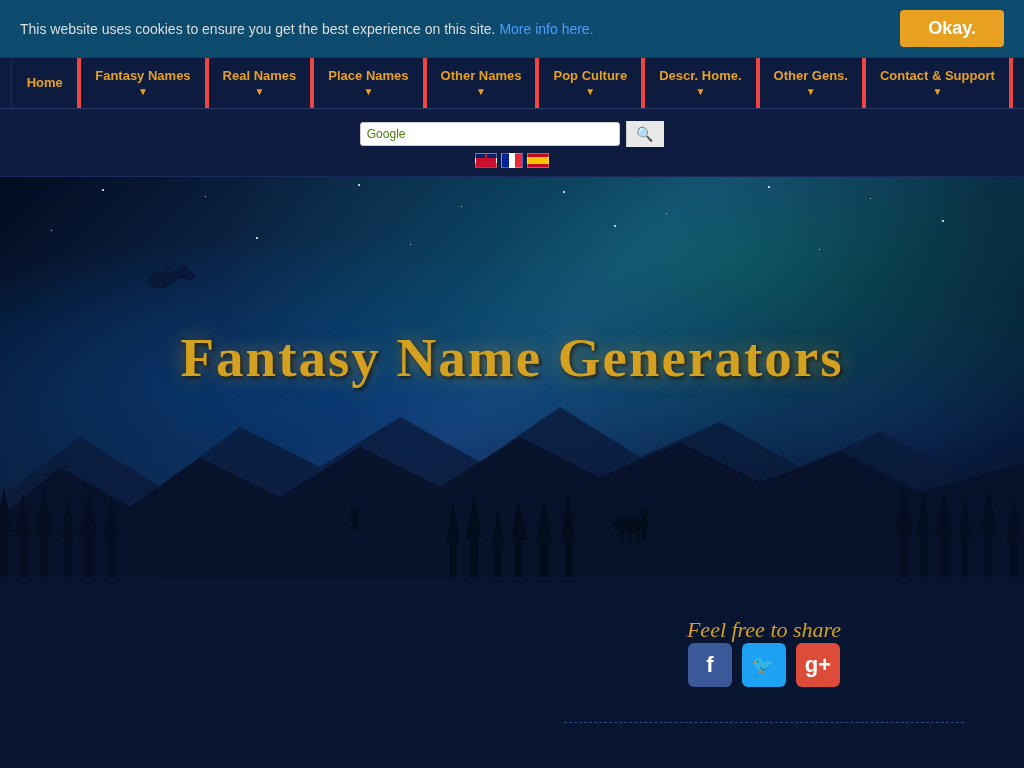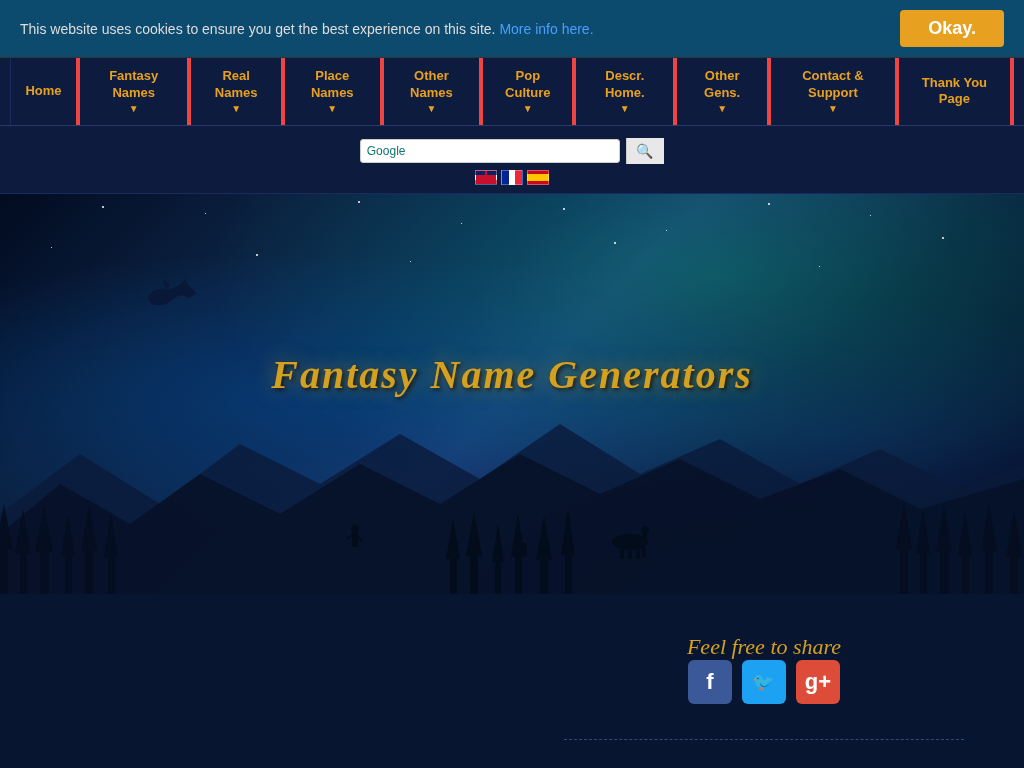--- a/index.html
+++ b/index.html
@@ -77,21 +77,21 @@
       display: flex;
       align-items: center;
       background: white;
       border: 1px solid #ccc;
       border-radius: 3px;
       overflow: hidden;
       width: 260px;
     }
     .google-label {
       font-size: 12px;
-      color: #0f766e;
+      color: #4d7c0f;
       padding: 4px 4px 4px 6px;
       white-space: nowrap;
       font-family: Arial, sans-serif;
     }
     .search-input {
       border: none;
       outline: none;
       font-size: 13px;
       padding: 4px 6px;
       flex: 1;
@@ -178,25 +178,24 @@
       height: 40px;
       opacity: 0.85;
     }
     
     .hero-title {
       position: absolute;
       top: 50%;
       left: 50%;
       transform: translate(-50%, -50%);
       font-family: Georgia, 'Times New Roman', serif;
-      font-size: 40px;
+      font-size: 55px;
       color: #d4a020;
       text-shadow: 0 0 20px rgba(212,160,32,0.5), 2px 2px 4px rgba(0,0,0,0.8);
       white-space: nowrap;
-      font-style: italic;
       letter-spacing: 2px;
       margin-top: -20px;
     }
 
     
     .lower-section {
       background: #071530;
       padding: 40px 20px;
       display: flex;
       flex-direction: column;
@@ -275,23 +274,20 @@
     <span>Descr. Home.</span>
     <span class="arrow">▼</span>
   </div>
   <div class="nav-item">
     <span>Other Gens.</span>
     <span class="arrow">▼</span>
   </div>
   <div class="nav-item">
     <span>Contact &amp; Support</span>
     <span class="arrow">▼</span>
-  </div>
-  <div class="nav-item">
-    <span>Thank You Page</span>
   </div>
 </nav>
 
 <div class="search-area">
   <div class="search-row">
     <div class="search-input-wrap">
       <span class="google-label">Google</span>
     </div>
     <button class="search-btn">
       <span>🔍</span>

